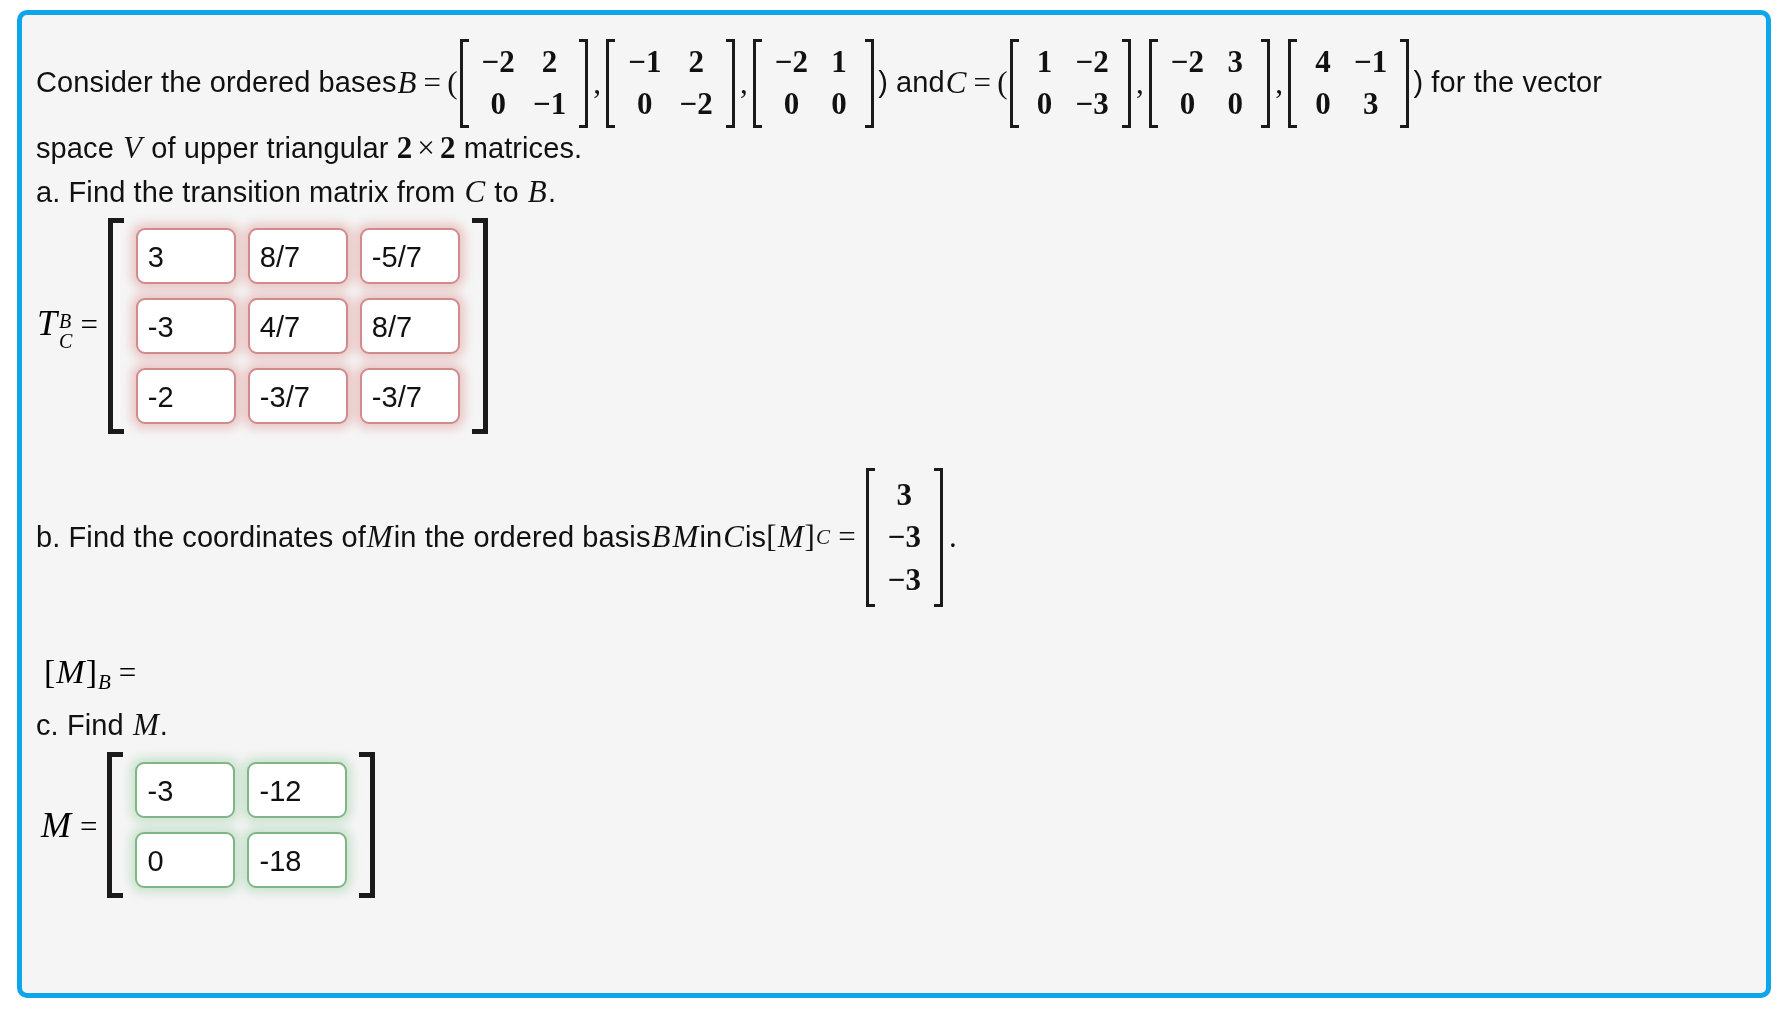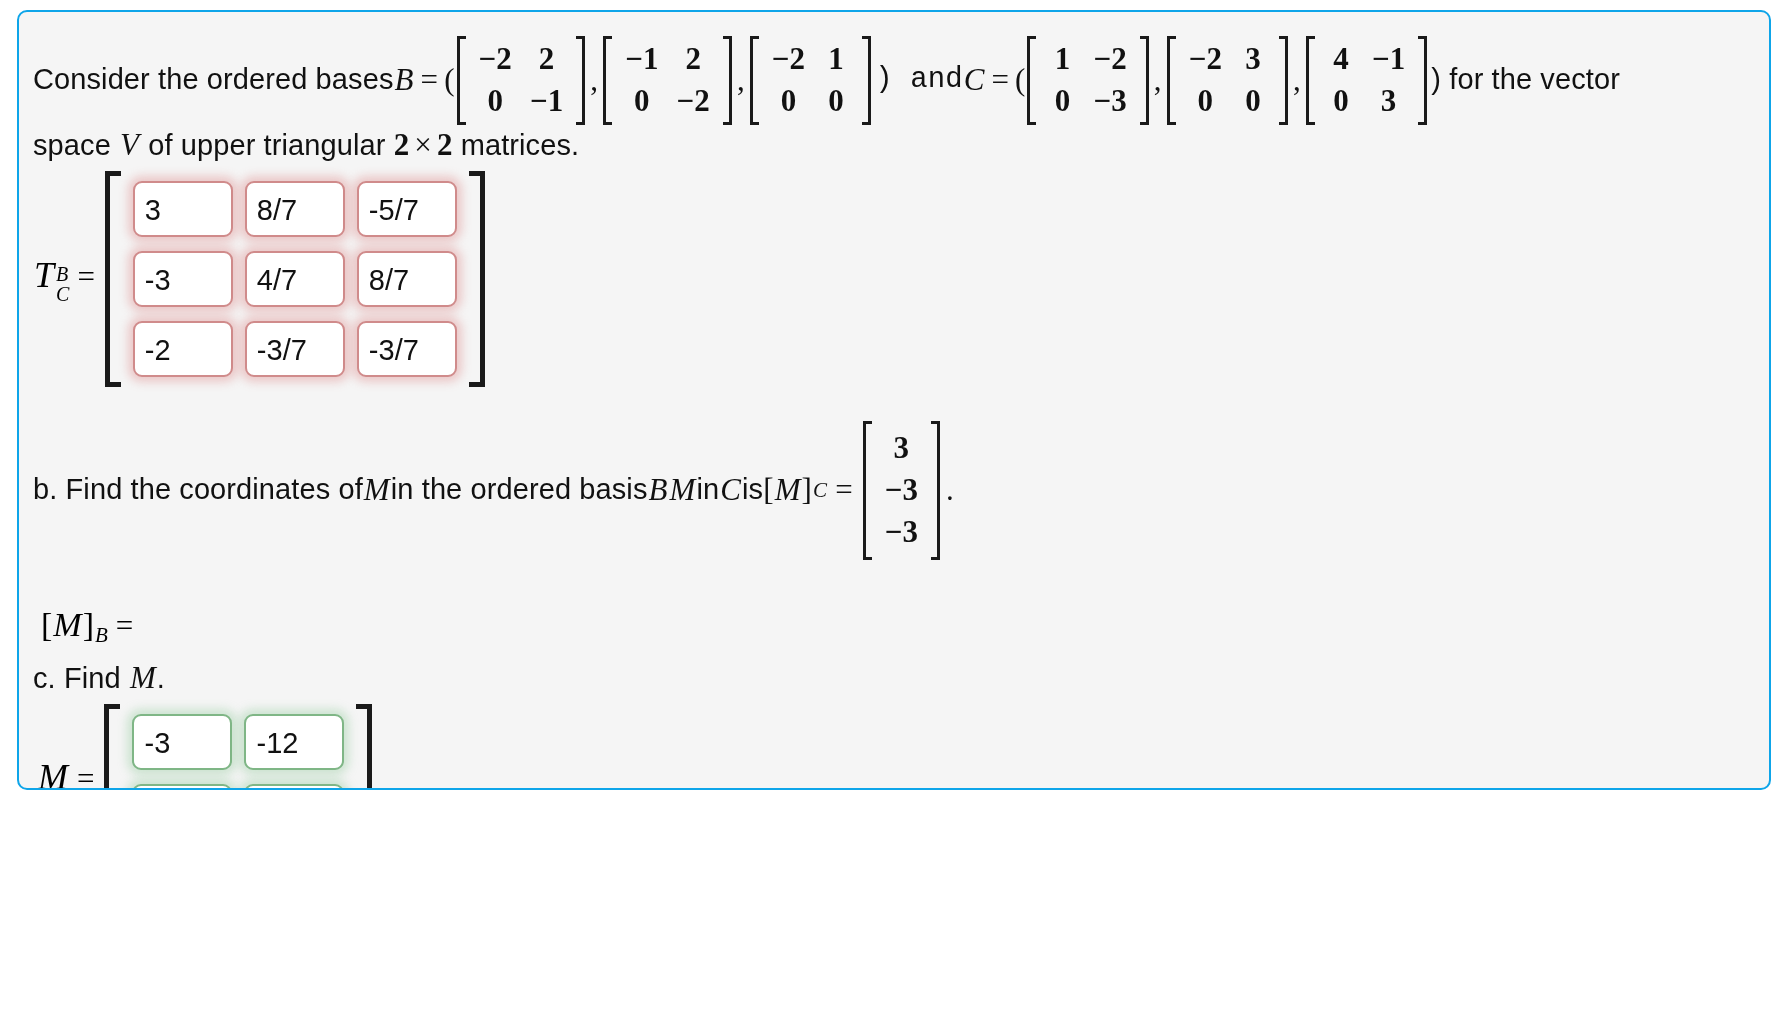--- a/index.html
+++ b/index.html
@@ -11,23 +11,23 @@
     width: 1786px;
     height: 1014px;
     font-family: "Liberation Sans", sans-serif;
     overflow: hidden;
   }
   .card {
     position: absolute;
     left: 17px;
     top: 10px;
     width: 1754px;
-    height: 780px;
+    height: 988px;
     background: #f5f5f5;
-    border: 2px solid #0ea5e9;
+    border: 5px solid #0ea5e9;
     border-radius: 10px;
     box-sizing: border-box;
     overflow: hidden;
   }
   .inner {
     padding: 24px 30px 0 14px;
   }
 
   
   .prose {
@@ -206,21 +206,21 @@
       <span class="bk l"></span>
       <span class="body">
         <span class="c">−2</span>
         <span class="c">1</span>
         <span class="c">0</span>
         <span class="c">0</span>
       </span>
       <span class="bk r"></span>
     </span>
 
-    <span style="padding-left:2px;font-family:Liberation Mono, monospace;">) and </span>
+    <span style="padding-left:2px;">) and </span>
     <span class="mi">C</span>
     <span class="mop" style="padding:0 6px;">=</span>
     <span class="mop">(</span>
 
     <span class="dmat cmat2">
       <span class="bk l"></span>
       <span class="body">
         <span class="c">1</span>
         <span class="c">−2</span>
         <span class="c">0</span>
@@ -253,20 +253,23 @@
       <span class="bk r"></span>
     </span>
 
     <span style="padding-left:2px;">) for the vector</span>
   </div>
 
   <div class="prose" style="">
     <span>space </span><span class="mi">V</span><span> of upper triangular </span><span class="mn">2</span><span class="mop" style="padding:0 5px;">×</span><span class="mn">2</span><span> matrices.</span>
   </div>
 
+  <div class="prose" style="margin-top:4px;">
+    <span>a. Find the transition matrix from </span><span class="mi">C</span><span> to </span><span class="mi">B</span><span>.</span>
+  </div>
 
   <div class="ansblock" style="margin-top:6px;">
     <div class="lbl">
       <span class="mi" style="font-size:36px;">T</span><span class="supsub"><span style="display:block">B</span><span style="display:block">C</span></span><span class="mop" style="padding-left:8px;">=</span>
     </div>
     <div class="bigmat">
       <div class="bigbk l"></div>
       <div class="grid g3">
         <div class="fld wrong">3</div>
         <div class="fld wrong">8/7</div>

